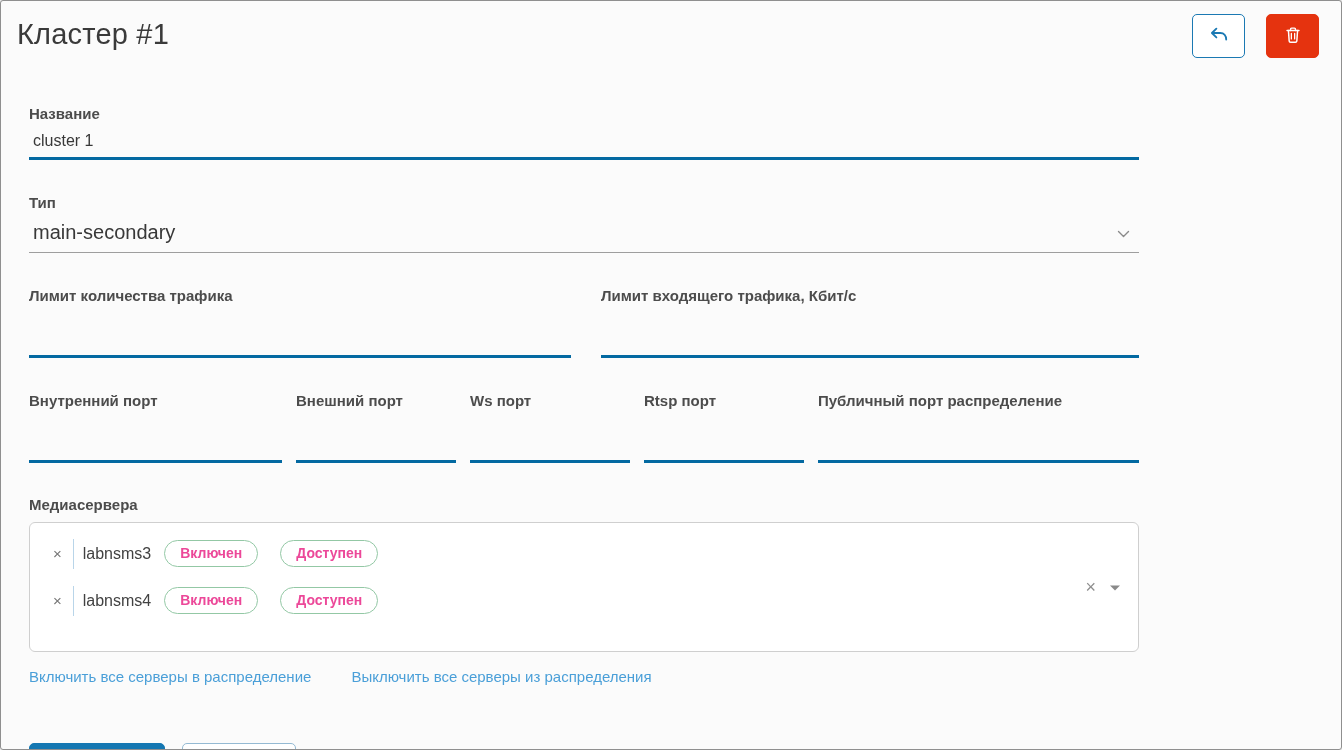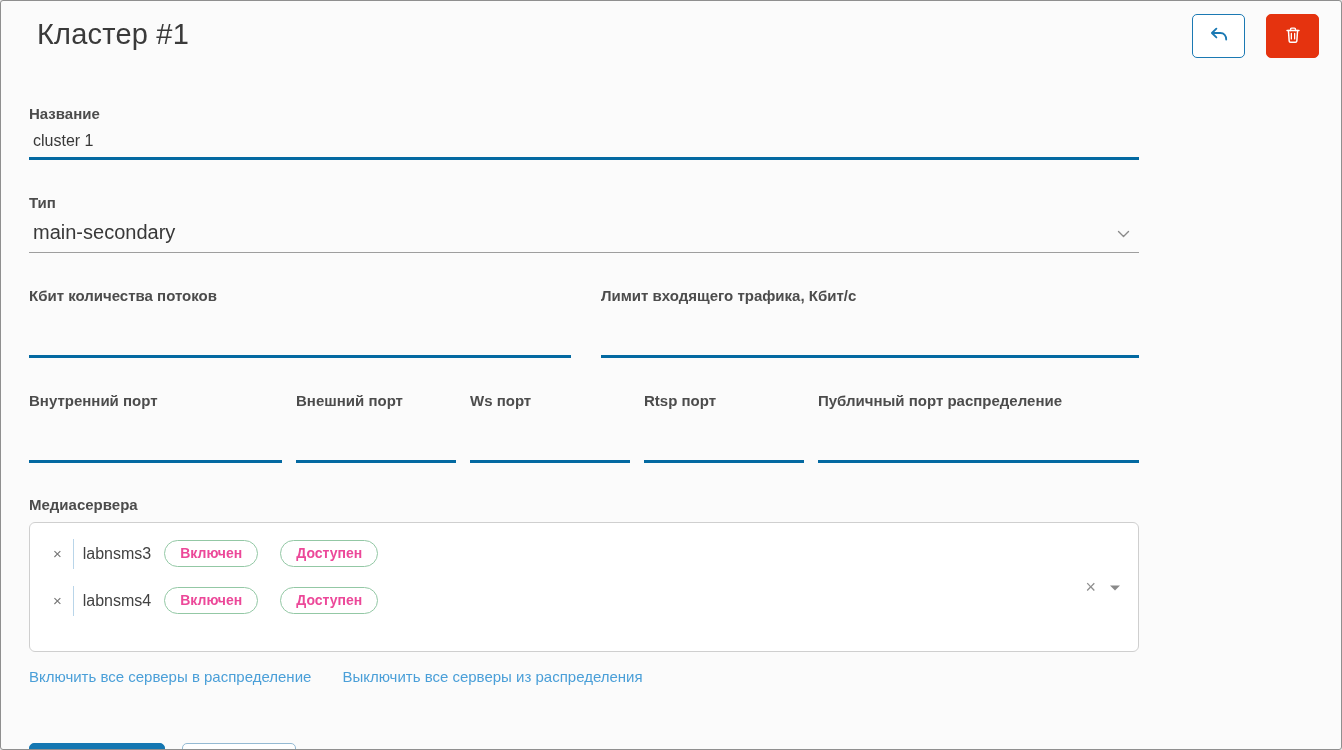--- a/index.html
+++ b/index.html
@@ -12,21 +12,21 @@
     width: 1342px; height: 750px;
     background: #fbfbfb;
     border: 1px solid #8f8f8f;
     border-radius: 3px;
     overflow: hidden;
     position: relative;
   }
   
   .header {
     display: flex; justify-content: space-between; align-items: flex-start;
-    padding: 13px 22px 0 36px;
+    padding: 13px 22px 0 16px;
   }
   .page-title {
     font-size: 29px; font-weight: 400; color: #3a3a3a; letter-spacing: .2px;
     padding-top: 4px;
   }
   .header-actions { display: flex; gap: 21px; }
   .icon-btn {
     width: 53px; height: 44px;
     display: flex; align-items: center; justify-content: center;
     border-radius: 5px; cursor: pointer; background: #fff;
@@ -83,21 +83,21 @@
     font-size: 14px; font-weight: 700; color: #ec4899;
   }
   .badge.first { margin-left: 13px; }
   .ms-controls {
     position: absolute; right: 17px; top: 50%; transform: translateY(-50%);
     display: flex; align-items: center; gap: 13px;
   }
   .ms-clear { color: #8f8f8f; font-size: 18px; line-height: 18px; cursor: pointer; }
   .ms-caret { color: #8a8a8a; font-size: 13px; cursor: pointer; }
   
-  .links { display: flex; gap: 31px; margin-top: 16px; }
+  .links { display: flex; gap: 40px; margin-top: 16px; }
   .link { font-size: 15px; color: #4a9fd8; text-decoration: none; cursor: pointer; }
   
   .actions { display: flex; gap: 17px; margin-top: 58px; }
   .btn {
     font-family: "Liberation Sans", "DejaVu Sans", sans-serif;
     font-size: 14px; font-weight: 700; letter-spacing: 1.2px;
     border-radius: 5px; cursor: pointer; padding: 0 22px; height: 44px;
   }
   .btn-primary { background: #1477b2; border: 1px solid #1477b2; color: #fff; }
   .btn-outline { background: #fff; border: 1px solid #94bad3; color: #1477b2; }
@@ -144,21 +144,21 @@
         <span class="select-caret">
           <svg width="15" height="10" viewBox="0 0 15 10" fill="none">
             <path d="M2.5 2.5 L7.5 7.5 L12.5 2.5" stroke="#8a8a8a" stroke-width="1.4" stroke-linecap="round" stroke-linejoin="round"></path>
           </svg>
         </span>
       </div>
     </div>
 
     <div class="row2">
       <div class="col1 empty">
-        <div class="field-label">Кбит количества потоков</div>
+        <div class="field-label">Лимит количества трафика</div>
         <input class="text-input" type="text" value="" style="">
       </div>
       <div class="col2 empty">
         <div class="field-label">Лимит входящего трафика, Кбит/с</div>
         <input class="text-input" type="text" value="" style="">
       </div>
     </div>
 
     <div class="row5">
       <div class="p1 empty">

